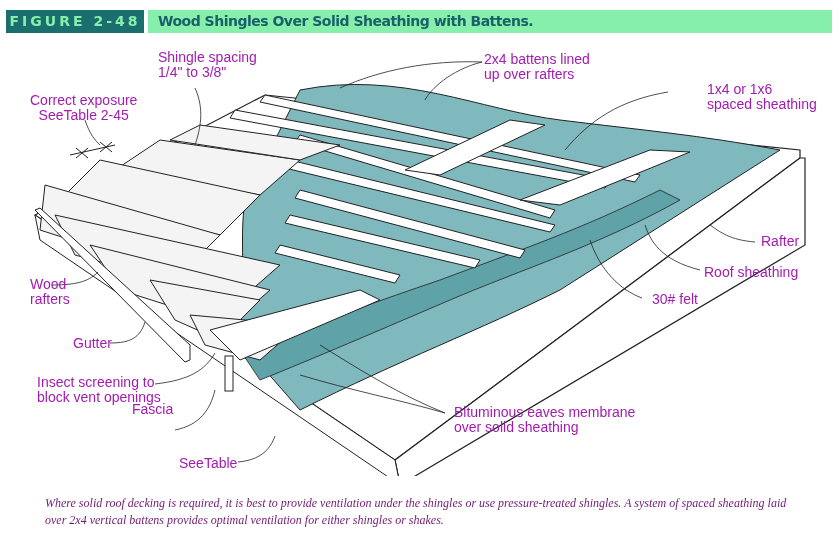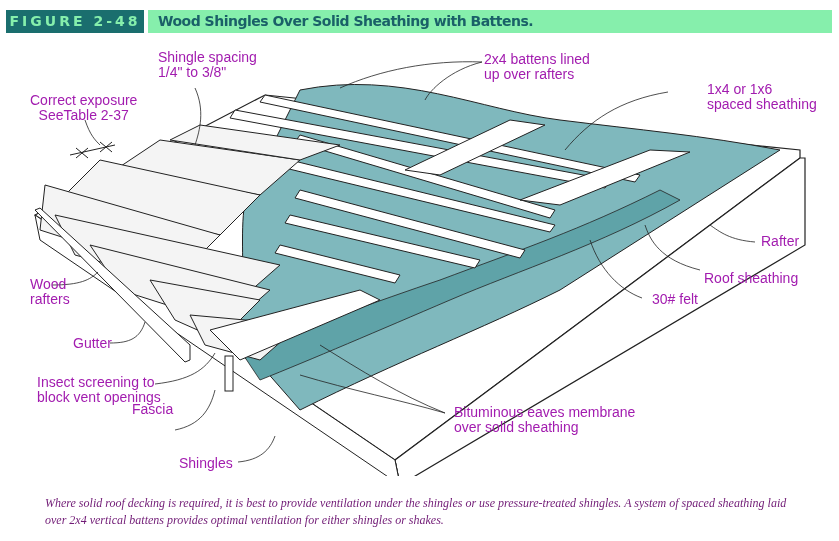--- a/index.html
+++ b/index.html
@@ -87,54 +87,54 @@
     <path d="M445,413 C400,400 350,390 300,375"></path>
   </g>
 </svg>
 
 <div class="callout" style="left:158px; top:50px;">
   <div>Shingle spacing</div>
   <div>1/4" to 3/8"</div>
 </div>
 <div class="callout" style="left:30px; top:93px;text-align:center;">
   <div>Correct exposure</div>
-  <div>SeeTable 2-37</div>
+  <div>SeeTable 2-45</div>
 </div>
 <div class="callout" style="left:484px; top:52px;">
   <div>2x4 battens lined</div>
   <div>up over rafters</div>
 </div>
 <div class="callout" style="left:671px; top:82px;margin-left:36px;">
   <div>1x4 or 1x6</div>
   <div>spaced sheathing</div>
 </div>
 <div class="callout" style="left:761px; top:234px;">
   <div>Rafter</div>
 </div>
-<div class="callout" style="left:704px; top:271px;">
+<div class="callout" style="left:704px; top:265px;">
   <div>Roof sheathing</div>
 </div>
 <div class="callout" style="left:652px; top:292px;">
   <div>30# felt</div>
 </div>
 <div class="callout" style="left:30px; top:277px;">
   <div>Wood</div>
   <div>rafters</div>
 </div>
 <div class="callout" style="left:73px; top:336px;">
   <div>Gutter</div>
 </div>
 <div class="callout" style="left:37px; top:375px;">
   <div>Insect screening to</div>
   <div>block vent openings</div>
 </div>
 <div class="callout" style="left:132px; top:402px;">
   <div>Fascia</div>
 </div>
 <div class="callout" style="left:179px; top:456px;">
-  <div>Shingles</div>
+  <div>SeeTable</div>
 </div>
 <div class="callout" style="left:454px; top:405px;">
   <div>Bituminous eaves membrane</div>
   <div>over solid sheathing</div>
 </div>
 
 <div class="caption">Where solid roof decking is required, it is best to provide ventilation under the shingles or use pressure-treated shingles. A system of spaced sheathing laid over 2x4 vertical battens provides optimal ventilation for either shingles or shakes.</div>
 
 </body></html>

